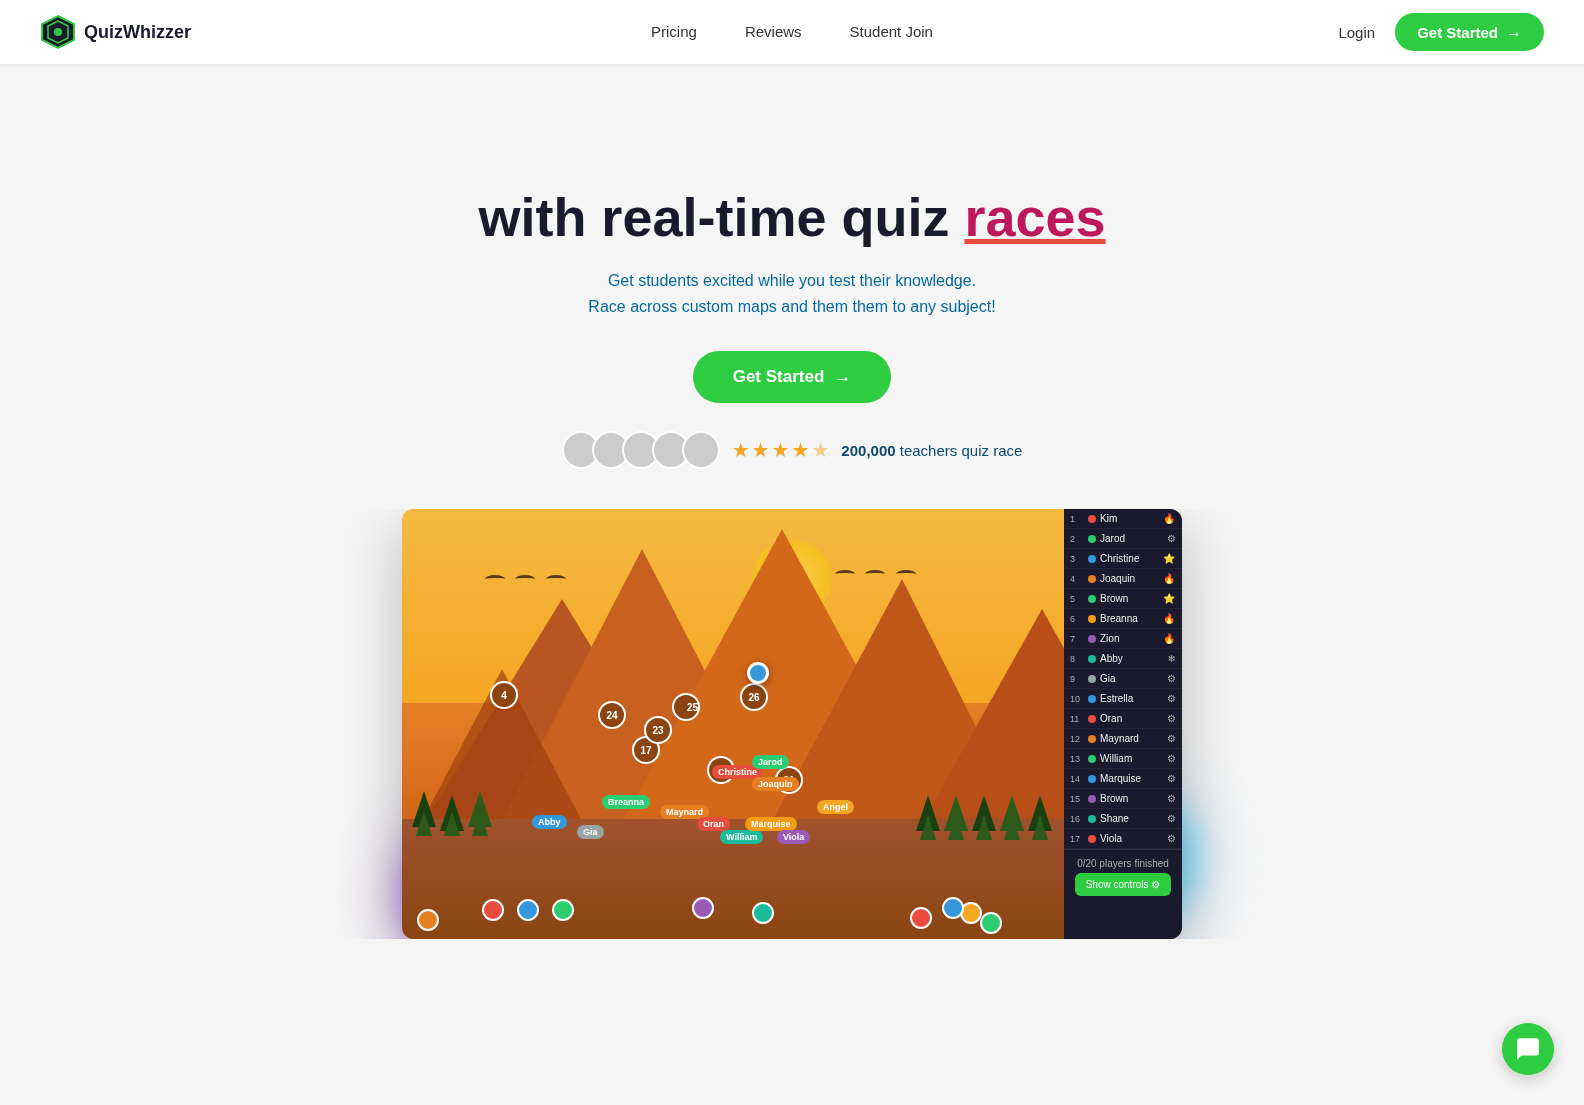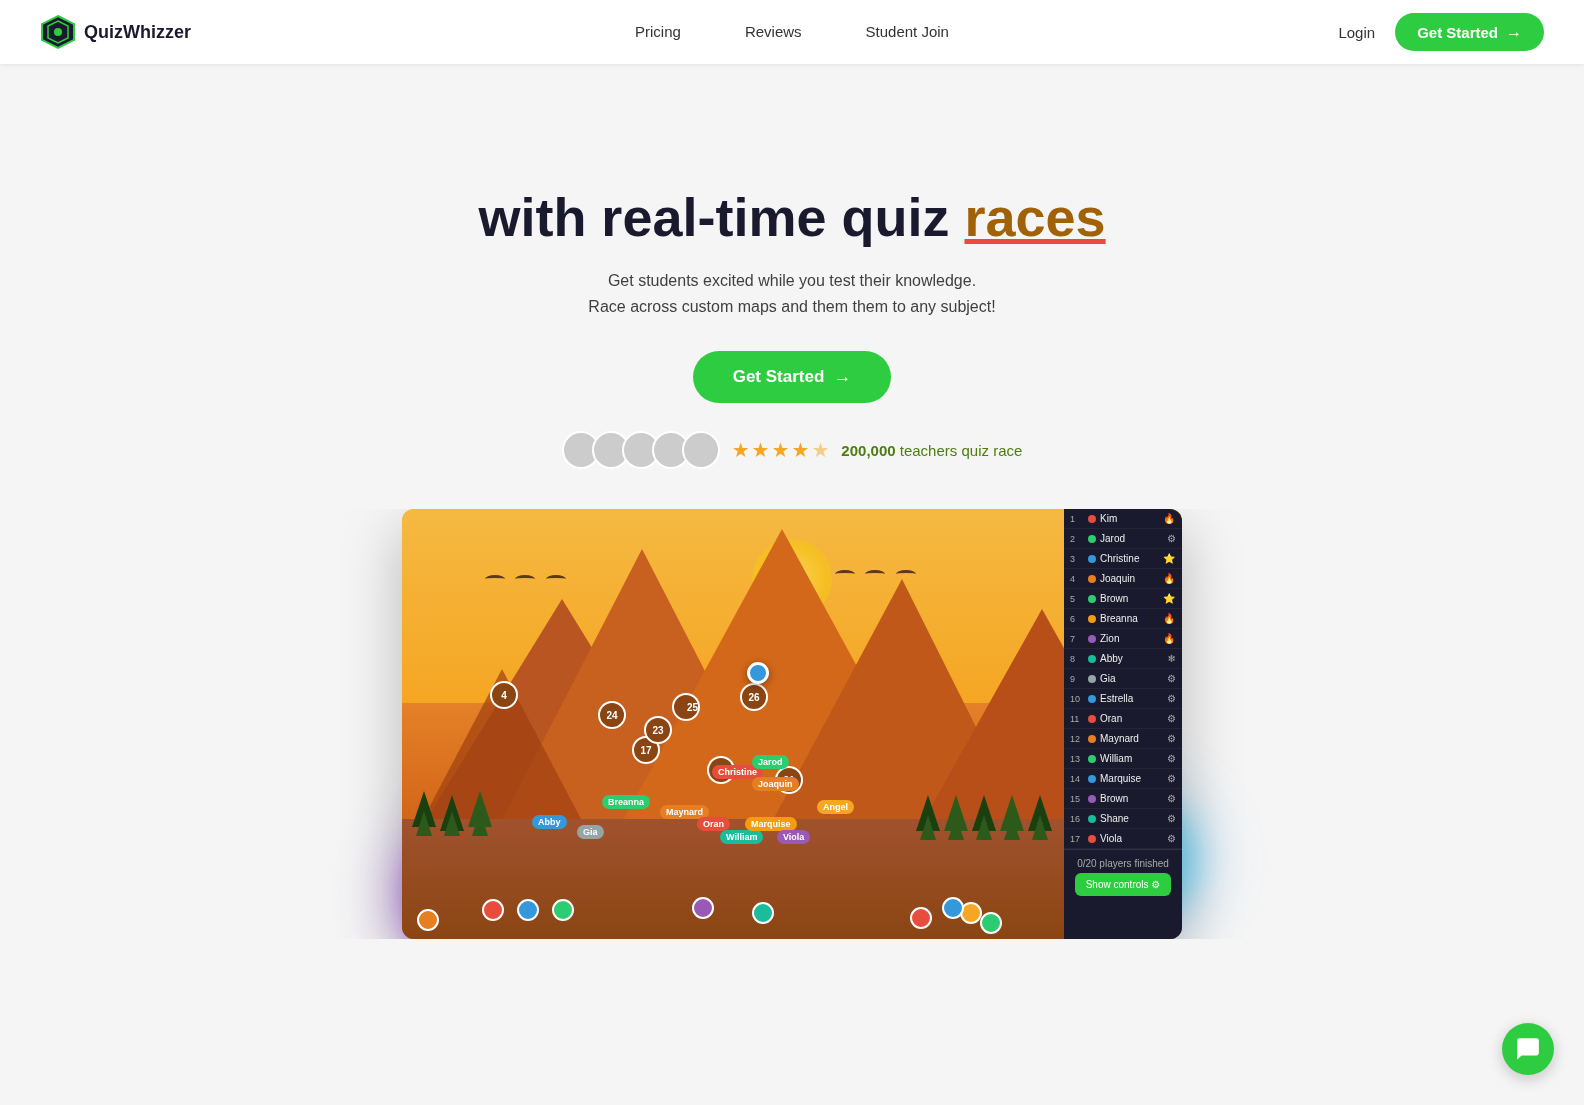--- a/index.html
+++ b/index.html
@@ -29,21 +29,21 @@
       font-weight: 700;
       font-size: 18px;
       color: #1a1a2e;
     }
     .logo-icon {
       width: 36px;
       height: 36px;
     }
     .nav-links {
       display: flex;
-      gap: 64px;
+      gap: 48px;
       list-style: none;
       position: absolute;
       left: 50%;
       transform: translateX(-50%);
     }
     .nav-links a {
       text-decoration: none;
       color: #333;
       font-size: 15px;
       font-weight: 500;
@@ -83,27 +83,27 @@
       position: relative;
     }
     .hero h1 {
       font-size: 54px;
       font-weight: 800;
       color: #1a1a2e;
       line-height: 1.15;
       margin-bottom: 20px;
     }
     .hero h1 .highlight {
-      color: #a16207;
+      color: #be185d;
       text-decoration: underline;
       text-decoration-color: #e74c3c;
       margin-top: 36px;
     }
     .hero-subtitle {
-      color: #404040;
+      color: #0369a1;
       font-size: 16px;
       line-height: 1.6;
       margin-bottom: 32px;
     }
     .hero-cta {
       background: #2ecc40;
       color: #fff;
       border: none;
       border-radius: 30px;
       padding: 16px 40px;
@@ -141,21 +141,21 @@
     .av-4 { background: linear-gradient(135deg, #fa709a, #fee140); }
     .av-5 { background: linear-gradient(135deg, #a18cd1, #fbc2eb); }
     .stars {
       display: flex;
       gap: 2px;
     }
     .star { color: #f5a623; font-size: 20px; }
     .star-half { color: #f5a623; font-size: 20px; opacity: 0.5; }
     .teacher-count {
       font-size: 15px;
-      color: #4d7c0f;
+      color: #0c4a6e;
     }
     .teacher-count strong { font-weight: 700; }
 
     
     .content-area {
       position: relative;
       padding: 0 60px;
       overflow: hidden;
     }
 

